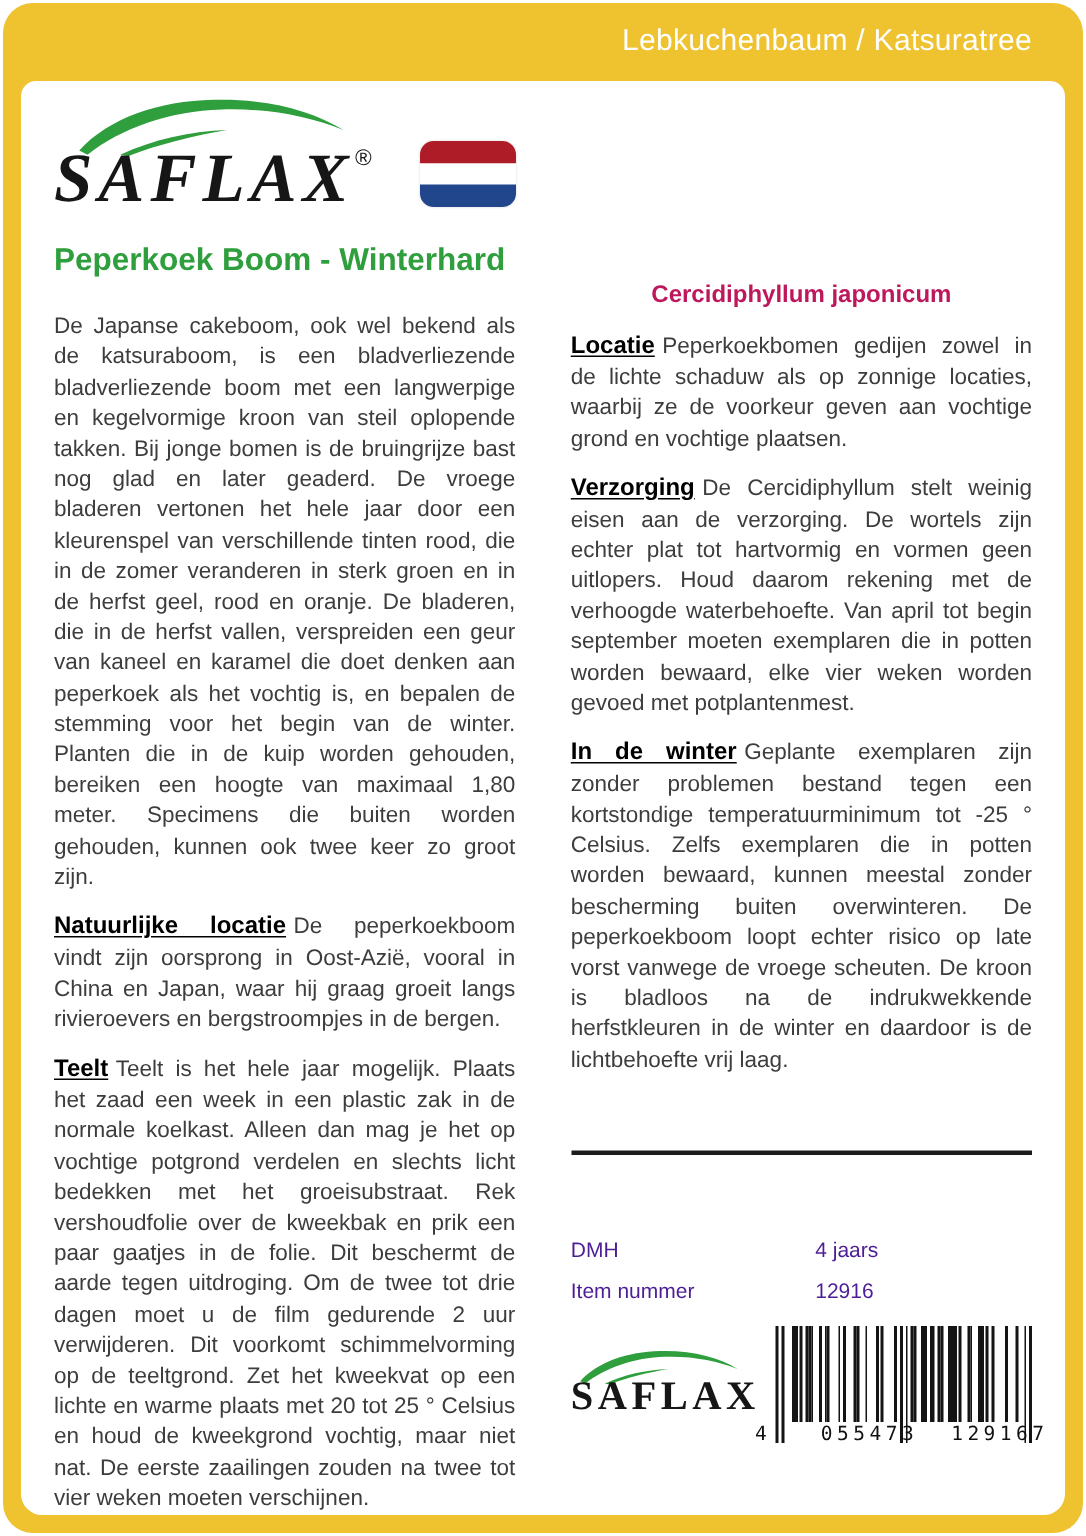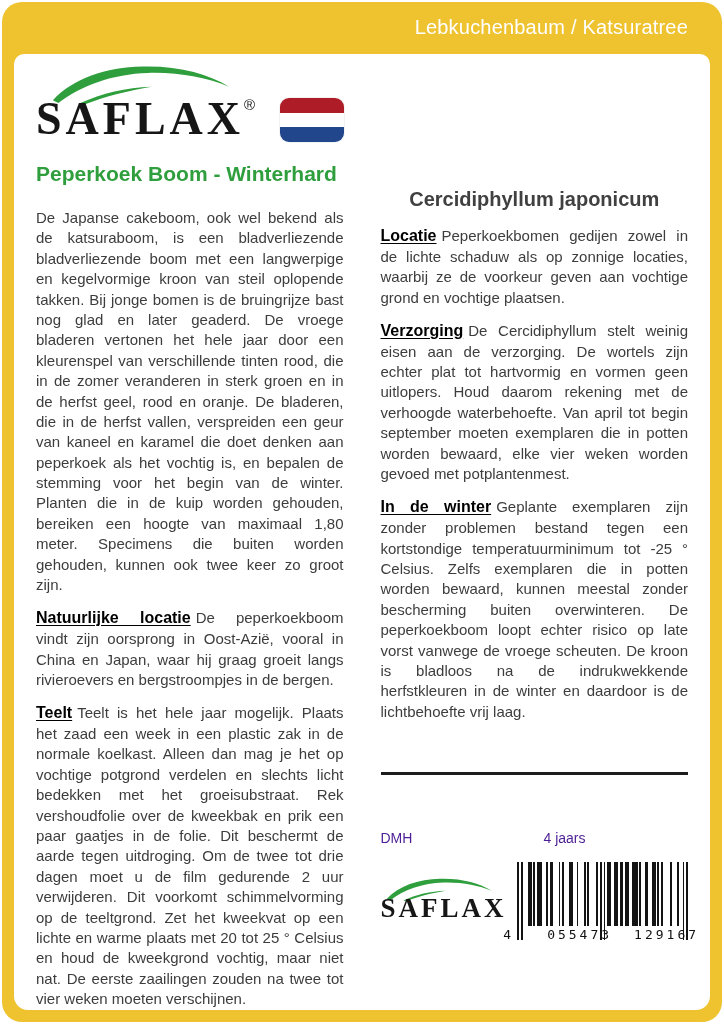--- a/index.html
+++ b/index.html
@@ -11,34 +11,34 @@
   .top-label {
     position:absolute; top:0; right:36px; height:54px; display:flex; align-items:center;
     color:#ffffff; font-size:20px; letter-spacing:.2px; z-index:2;
   }
   .card {
     position:absolute; left:14px; right:14px; top:54px; bottom:14px; background:#ffffff;
     border-radius:10px 10px 14px 14px; box-sizing:border-box; padding:6px 22px 0 22px;
     overflow:hidden; z-index:1;
   }
   
-  .logo-row { display:flex; align-items:flex-end; }
+  .logo-row { display:flex; align-items:center;font-style:italic; }
   .logo { width:230px; }
   .brush { display:block; width:205px; height:42px; margin:2px 0 -8px 2px; }
   .brand-text { font-family:"Liberation Serif", serif; font-weight:700; font-size:46px; line-height:1; letter-spacing:4px; color:#161616; }
   .reg { font-family:"Liberation Sans", sans-serif; font-weight:400; font-size:15px; letter-spacing:0; vertical-align:24px; }
   .flag { width:64px; height:44px; border-radius:9px; overflow:hidden; margin:30px 0 0 14px; box-shadow:0 0 0 1px rgba(0,0,0,.05); }
   .f-red { height:15px; background:#AE1C28; }
   .f-white { height:14px; background:#ffffff; }
   .f-blue { height:15px; background:#21468B; }
   
   .columns { display:flex; gap:37px; margin-top:14px; }
   .col { width:316px; }
   .h-product { color:#2f9e3d; font-size:21px; font-weight:700; margin:6px 0 22px; }
-  .h-botanical { color:#404040; font-size:20px; font-weight:700; text-align:center; margin:32px 0 14px; }
+  .h-botanical { color:#be185d; font-size:16px; font-weight:700; text-align:center; margin:32px 0 14px; }
   p.body { font-size:15px; line-height:1.36; text-align:justify; color:#3d3d3d; margin:0 0 12px; }
   .sec-title { color:#000000; font-weight:700; font-size:16px; text-decoration:underline; text-underline-offset:2px; margin-right:5px; }
   
   .divider { height:3px; background:#1c1c1c; margin-top:50px; }
   .info { margin-top:50px; font-size:14px; color:#4c1d95; }
   .info-row { display:flex; line-height:27px; }
   .info-label { width:163px; }
   .footer-row { display:flex; justify-content:space-between; align-items:flex-start; margin-top:8px; }
   .logo-small { width:120px; margin-top:16px; }
   .brush-sm { display:block; width:116px; height:25px; margin:0 0 -6px 0; }
@@ -102,20 +102,24 @@
           <span class="sec-title">In de winter</span><span>Geplante exemplaren zijn zonder problemen bestand tegen een kortstondige temperatuurminimum tot -25 ° Celsius. Zelfs exemplaren die in potten worden bewaard, kunnen meestal zonder bescherming buiten overwinteren. De peperkoekboom loopt echter risico op late vorst vanwege de vroege scheuten. De kroon is bladloos na de indrukwekkende herfstkleuren in de winter en daardoor is de lichtbehoefte vrij laag.</span>
         </p>
 
         <div class="divider"></div>
 
         <div class="info">
           <div class="info-row">
             <div class="info-label">DMH</div>
             <div class="info-value">4 jaars</div>
           </div>
+          <div class="info-row">
+            <div class="info-label">Item nummer</div>
+            <div class="info-value">12916</div>
+          </div>
         </div>
 
         <div class="footer-row">
           <div class="logo-small">
             <svg class="brush-sm" viewBox="0 0 200 46" xmlns="http://www.w3.org/2000/svg">
               <path fill="#2f9e3d" d="M4 42 C 26 18 62 6 102 5 C 142 4 174 13 197 27 C 172 17 142 11 108 12 C 70 13 34 26 10 45 Z"></path>
               <path fill="#2f9e3d" d="M34 45 C 58 34 84 28 112 27 C 88 31 60 38 40 46 Z"></path>
             </svg>
             <div class="brand-sm">SAFLAX</div>
           </div>

